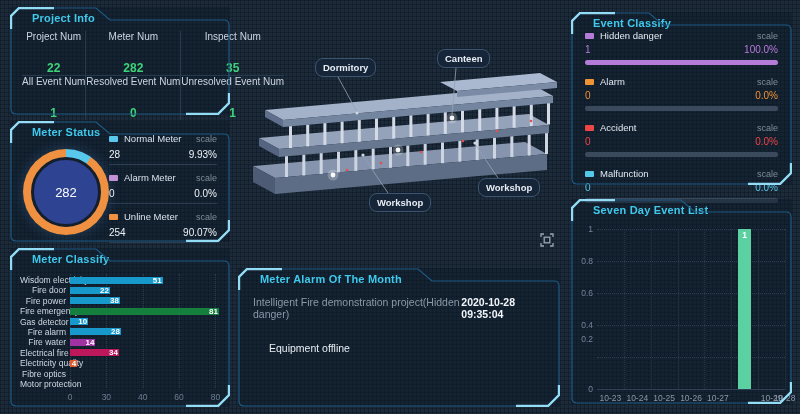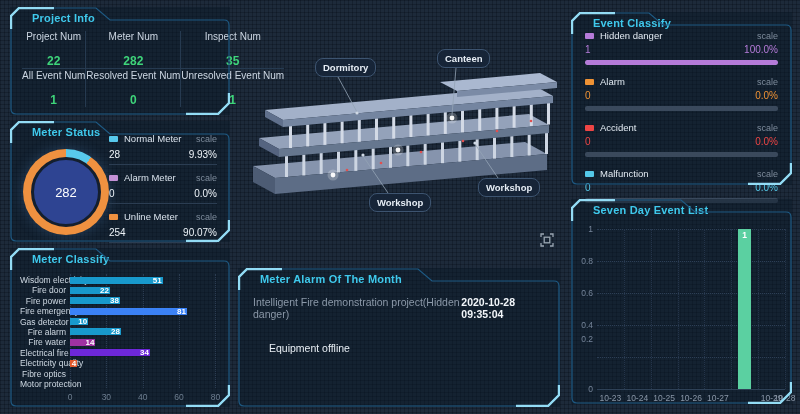--- a/index.html
+++ b/index.html
@@ -13,21 +13,21 @@
     color:#dfe7ee;
     position:relative;
   }
   #root{position:absolute;inset:0;}
   .panel{position:absolute;background:rgba(10,23,37,.42);}
   .panel-border{position:absolute;left:0;top:0;pointer-events:none;}
   .panel-title{position:absolute;top:5px;left:22px;font-size:11px;font-weight:bold;color:#3fc9ec;letter-spacing:.2px;white-space:nowrap;}
 
   
   .pi-grid{position:absolute;left:12px;right:12px;top:24px;bottom:8px;display:grid;grid-template-columns:1fr 1fr 1fr;grid-template-rows:1fr 1fr;}
-  .pi-cell{display:flex;flex-direction:column;align-items:center;justify-content:center;gap:12px;}
+  .pi-cell{display:flex;flex-direction:column;align-items:center;justify-content:center;gap:19px;}
   .pi-cell .lbl{font-size:10px;color:#ccd6e2;white-space:nowrap;}
   .pi-cell .val{font-size:12px;font-weight:bold;color:#3ed47a;}
   .pi-cell.br{border-right:1px solid #263a50;}
   .pi-cell.bb{border-bottom:1px solid #263a50;}
 
   
   .donut-wrap{position:absolute;left:13px;top:28px;width:86px;height:86px;}
   .donut{width:86px;height:86px;border-radius:50%;position:relative;box-shadow:0 0 14px rgba(90,150,220,.28);}
   .donut-hole{position:absolute;inset:8px;background:#2e4492;border:3px solid #141f2e;border-radius:50%;display:flex;align-items:center;justify-content:center;font-size:13px;color:#fff;}
   .ms-legend{position:absolute;left:99px;right:13px;top:12px;}
@@ -298,21 +298,21 @@
             <span class="mc-label">Fire power</span>
             <div class="mc-barwrap">
               <div class="mc-bar" style="width: 50px; background: rgb(24, 153, 204);">
                 <span>38</span>
               </div>
             </div>
           </div>
           <div class="mc-row">
             <span class="mc-label">Fire emergency</span>
             <div class="mc-barwrap">
-              <div class="mc-bar" style="width: 117px; background: #3b82f6;">
+              <div class="mc-bar" style="width: 149px; background: #15803d;">
                 <span>81</span>
               </div>
             </div>
           </div>
           <div class="mc-row">
             <span class="mc-label">Gas detector</span>
             <div class="mc-barwrap">
               <div class="mc-bar" style="width: 18.1818px; background: rgb(24, 153, 204);">
                 <span>10</span>
               </div>
@@ -330,21 +330,21 @@
             <span class="mc-label">Fire water</span>
             <div class="mc-barwrap">
               <div class="mc-bar" style="width: 25.4545px; background: rgb(160, 50, 162);">
                 <span>14</span>
               </div>
             </div>
           </div>
           <div class="mc-row">
             <span class="mc-label">Electrical fire</span>
             <div class="mc-barwrap">
-              <div class="mc-bar" style="width: 80px; background: #6d28d9;">
+              <div class="mc-bar" style="width: 49px; background: #be185d;">
                 <span>34</span>
               </div>
             </div>
           </div>
           <div class="mc-row">
             <span class="mc-label">Electricity quality</span>
             <div class="mc-barwrap">
               <div class="mc-bar" style="width: 7.27273px; background: rgb(226, 89, 44);">
                 <span>4</span>
               </div>

